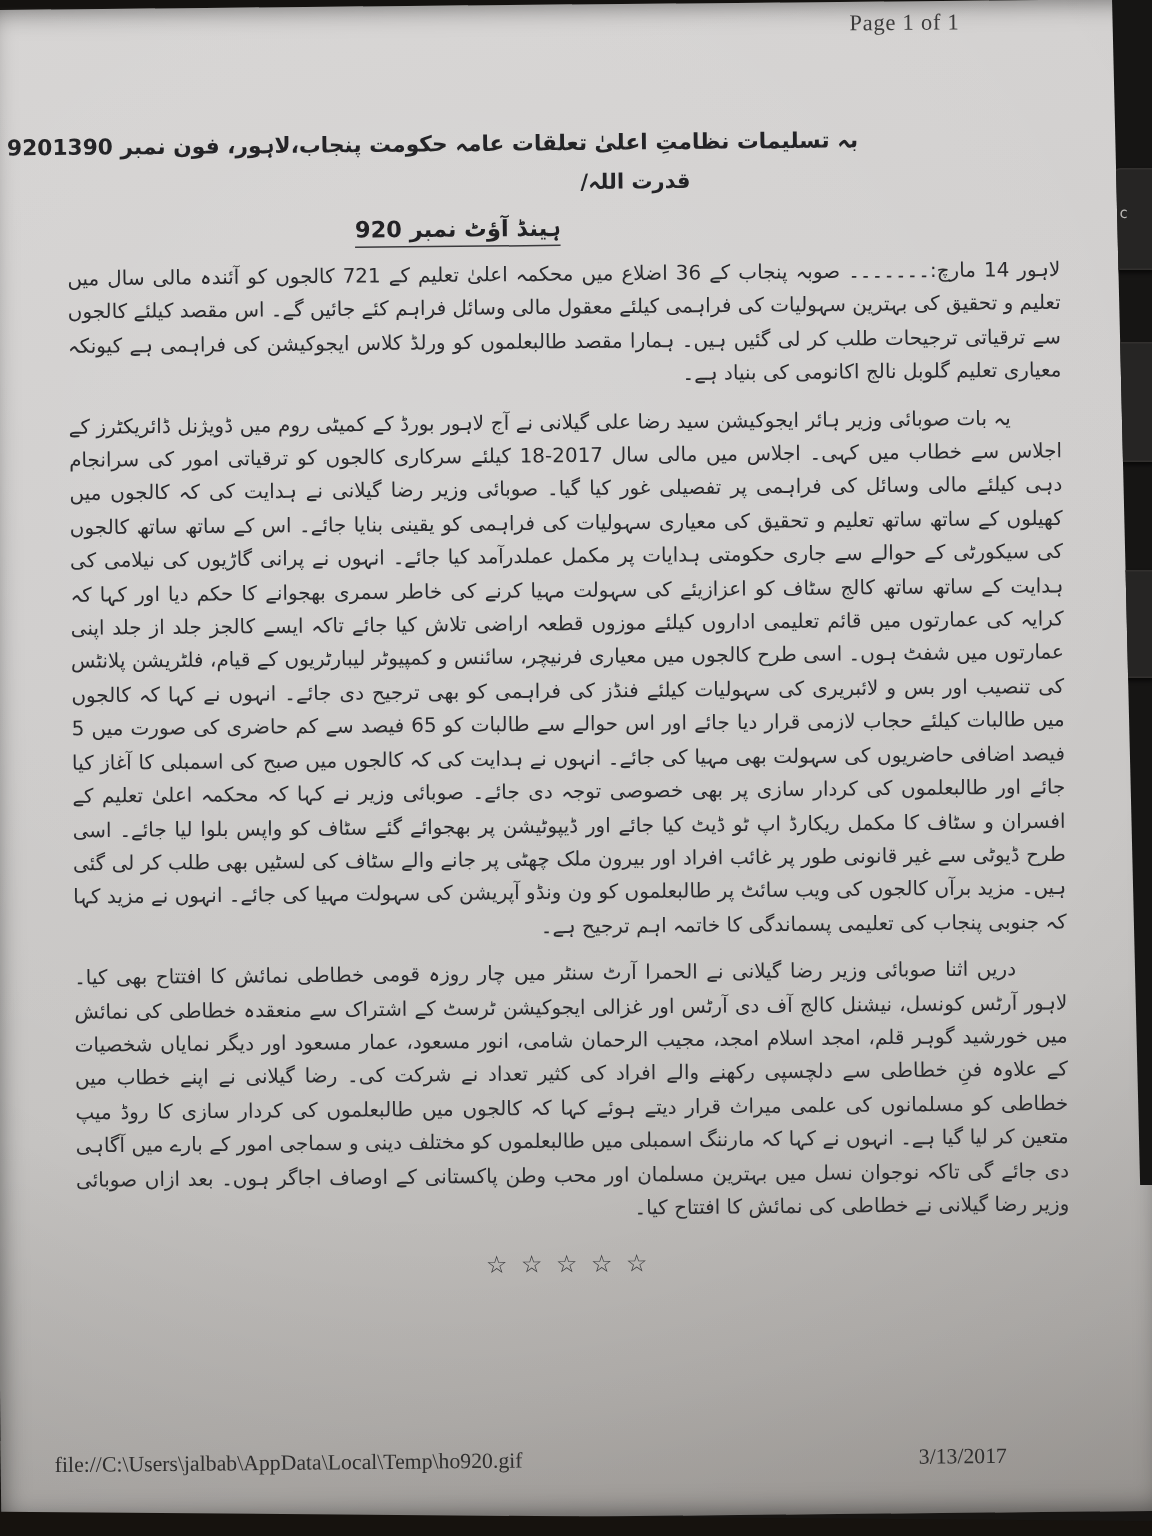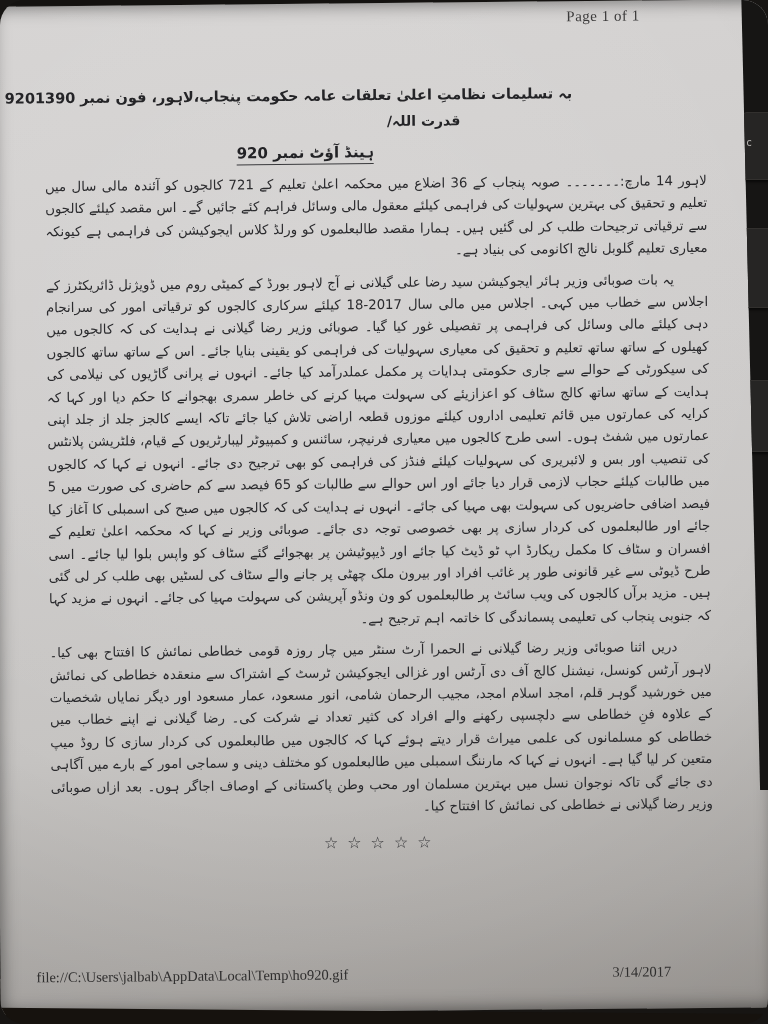--- a/index.html
+++ b/index.html
@@ -3,21 +3,21 @@
 <meta charset="utf-8">
 <style>
   html,body{margin:0;padding:0;}
   body{
     width:768px;height:1024px;
     background:#171513;
     overflow:hidden;
     position:relative;
     font-family:"DejaVu Sans",sans-serif;
   }
-  .photo{position:absolute;inset:0;width:768px;height:1024px;overflow:hidden;border-radius:25px;}
+  .photo{position:absolute;inset:0;width:768px;height:1024px;overflow:hidden;}
 
   
   .desk-top{position:absolute;top:0;left:0;width:768px;height:5px;background:#141210;}
   .desk-bottom{
     position:absolute;bottom:0;left:0;width:768px;height:18px;
     background:#16120e;
     clip-path:polygon(0 10%,100% 45%,100% 100%,0 100%);
   }
 
   
@@ -113,21 +113,21 @@
     <div class="handout-title">ہینڈ آؤٹ نمبر 920</div>
 
     <div class="body-text">
       <p>لاہور 14 مارچ:۔۔۔۔۔۔۔ صوبہ پنجاب کے 36 اضلاع میں محکمہ اعلیٰ تعلیم کے 721 کالجوں کو آئندہ مالی سال میں تعلیم و تحقیق کی بہترین سہولیات کی فراہمی کیلئے معقول مالی وسائل فراہم کئے جائیں گے۔ اس مقصد کیلئے کالجوں سے ترقیاتی ترجیحات طلب کر لی گئیں ہیں۔ ہمارا مقصد طالبعلموں کو ورلڈ کلاس ایجوکیشن کی فراہمی ہے کیونکہ معیاری تعلیم گلوبل نالج اکانومی کی بنیاد ہے۔</p>
       <p>یہ بات صوبائی وزیر ہائر ایجوکیشن سید رضا علی گیلانی نے آج لاہور بورڈ کے کمیٹی روم میں ڈویژنل ڈائریکٹرز کے اجلاس سے خطاب میں کہی۔ اجلاس میں مالی سال 2017-18 کیلئے سرکاری کالجوں کو ترقیاتی امور کی سرانجام دہی کیلئے مالی وسائل کی فراہمی پر تفصیلی غور کیا گیا۔ صوبائی وزیر رضا گیلانی نے ہدایت کی کہ کالجوں میں کھیلوں کے ساتھ ساتھ تعلیم و تحقیق کی معیاری سہولیات کی فراہمی کو یقینی بنایا جائے۔ اس کے ساتھ ساتھ کالجوں کی سیکورٹی کے حوالے سے جاری حکومتی ہدایات پر مکمل عملدرآمد کیا جائے۔ انہوں نے پرانی گاڑیوں کی نیلامی کی ہدایت کے ساتھ ساتھ کالج سٹاف کو اعزازیئے کی سہولت مہیا کرنے کی خاطر سمری بھجوانے کا حکم دیا اور کہا کہ کرایہ کی عمارتوں میں قائم تعلیمی اداروں کیلئے موزوں قطعہ اراضی تلاش کیا جائے تاکہ ایسے کالجز جلد از جلد اپنی عمارتوں میں شفٹ ہوں۔ اسی طرح کالجوں میں معیاری فرنیچر، سائنس و کمپیوٹر لیبارٹریوں کے قیام، فلٹریشن پلانٹس کی تنصیب اور بس و لائبریری کی سہولیات کیلئے فنڈز کی فراہمی کو بھی ترجیح دی جائے۔ انہوں نے کہا کہ کالجوں میں طالبات کیلئے حجاب لازمی قرار دیا جائے اور اس حوالے سے طالبات کو 65 فیصد سے کم حاضری کی صورت میں 5 فیصد اضافی حاضریوں کی سہولت بھی مہیا کی جائے۔ انہوں نے ہدایت کی کہ کالجوں میں صبح کی اسمبلی کا آغاز کیا جائے اور طالبعلموں کی کردار سازی پر بھی خصوصی توجہ دی جائے۔ صوبائی وزیر نے کہا کہ محکمہ اعلیٰ تعلیم کے افسران و سٹاف کا مکمل ریکارڈ اپ ٹو ڈیٹ کیا جائے اور ڈیپوٹیشن پر بھجوائے گئے سٹاف کو واپس بلوا لیا جائے۔ اسی طرح ڈیوٹی سے غیر قانونی طور پر غائب افراد اور بیرون ملک چھٹی پر جانے والے سٹاف کی لسٹیں بھی طلب کر لی گئی ہیں۔ مزید برآں کالجوں کی ویب سائٹ پر طالبعلموں کو ون ونڈو آپریشن کی سہولت مہیا کی جائے۔ انہوں نے مزید کہا کہ جنوبی پنجاب کی تعلیمی پسماندگی کا خاتمہ اہم ترجیح ہے۔</p>
       <p>دریں اثنا صوبائی وزیر رضا گیلانی نے الحمرا آرٹ سنٹر میں چار روزہ قومی خطاطی نمائش کا افتتاح بھی کیا۔ لاہور آرٹس کونسل، نیشنل کالج آف دی آرٹس اور غزالی ایجوکیشن ٹرسٹ کے اشتراک سے منعقدہ خطاطی کی نمائش میں خورشید گوہر قلم، امجد اسلام امجد، مجیب الرحمان شامی، انور مسعود، عمار مسعود اور دیگر نمایاں شخصیات کے علاوہ فنِ خطاطی سے دلچسپی رکھنے والے افراد کی کثیر تعداد نے شرکت کی۔ رضا گیلانی نے اپنے خطاب میں خطاطی کو مسلمانوں کی علمی میراث قرار دیتے ہوئے کہا کہ کالجوں میں طالبعلموں کی کردار سازی کا روڈ میپ متعین کر لیا گیا ہے۔ انہوں نے کہا کہ مارننگ اسمبلی میں طالبعلموں کو مختلف دینی و سماجی امور کے بارے میں آگاہی دی جائے گی تاکہ نوجوان نسل میں بہترین مسلمان اور محب وطن پاکستانی کے اوصاف اجاگر ہوں۔ بعد ازاں صوبائی وزیر رضا گیلانی نے خطاطی کی نمائش کا افتتاح کیا۔</p>
       <div class="stars">☆☆☆☆☆</div>
     </div>
 
     <div class="footer-url">file://C:\Users\jalbab\AppData\Local\Temp\ho920.gif</div>
-    <div class="footer-date">3/14/2017</div>
+    <div class="footer-date">3/13/2017</div>
   </div>
 
   <div class="keyboard">
     <div class="key key1">
       <span class="key-letter">c</span>
     </div>
     <div class="key key2"></div>
     <div class="key key3"></div>
   </div>
 

